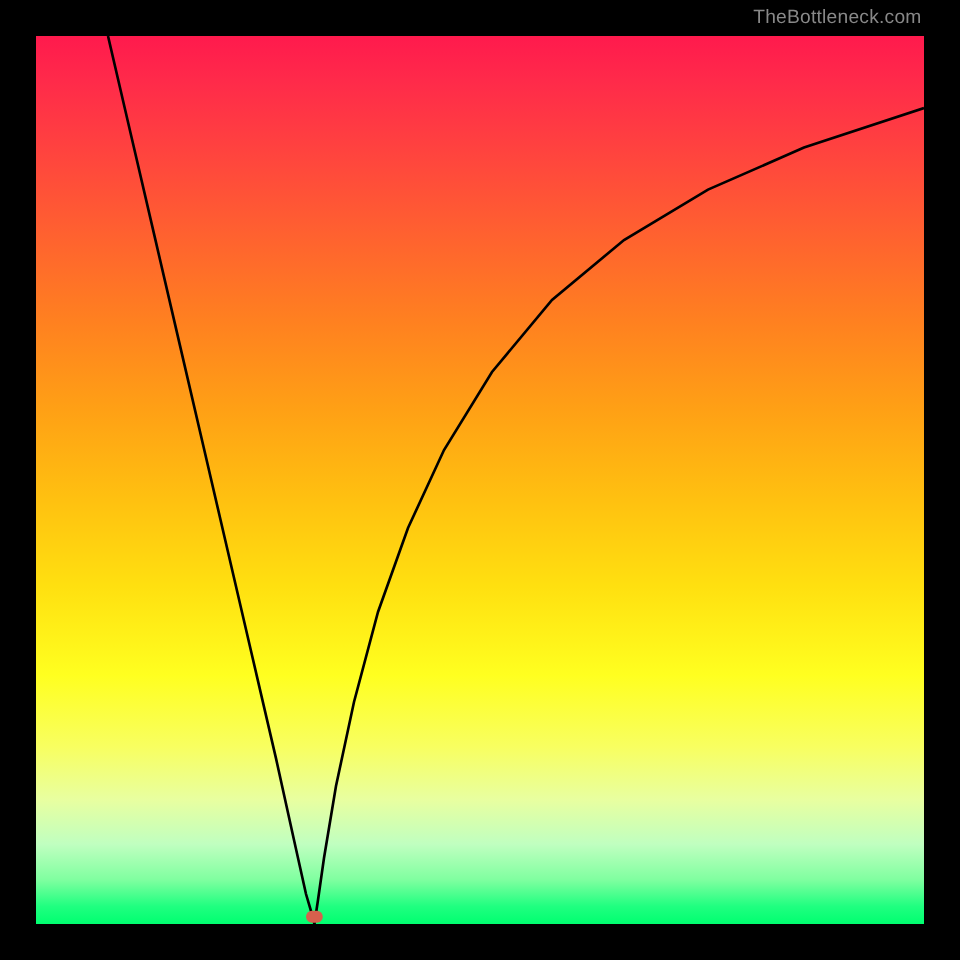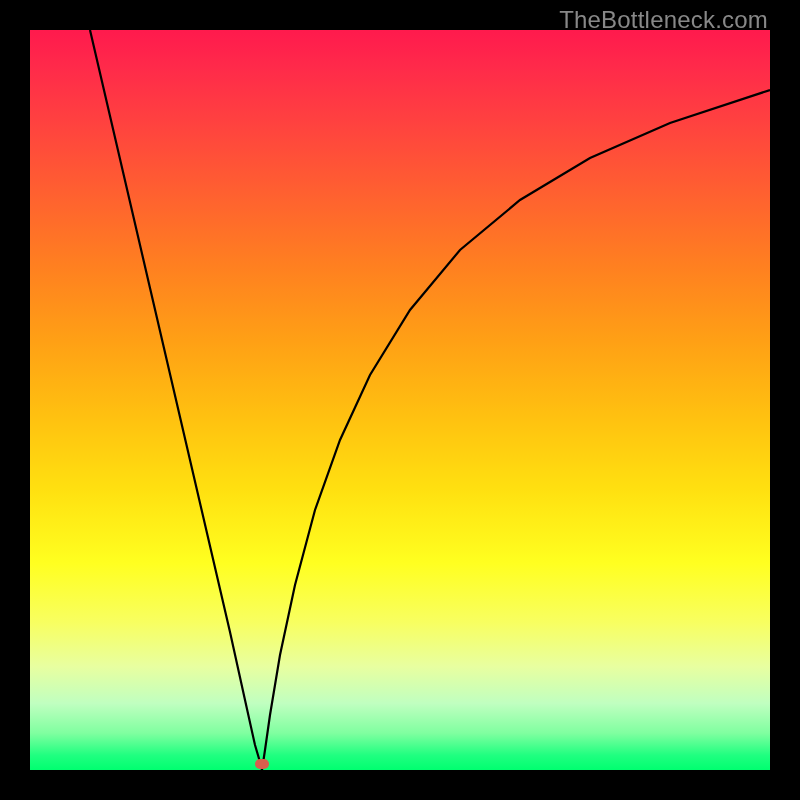--- a/index.html
+++ b/index.html
@@ -32,21 +32,21 @@
       #80ffa0 95%,
       #20ff80 98%,
       #00ff70 100%
     );
   }
   .watermark {
     position: absolute;
     top: 6px;
     right: 32px;
     color: #888;
-    font-size: 24px;
+    font-size: 16px;
     letter-spacing: 0.2px;
     z-index: 10;
   }
   .curve-svg {
     position: absolute;
     left: 0;
     top: 0;
     width: 740px;
     height: 740px;
     z-index: 5;

